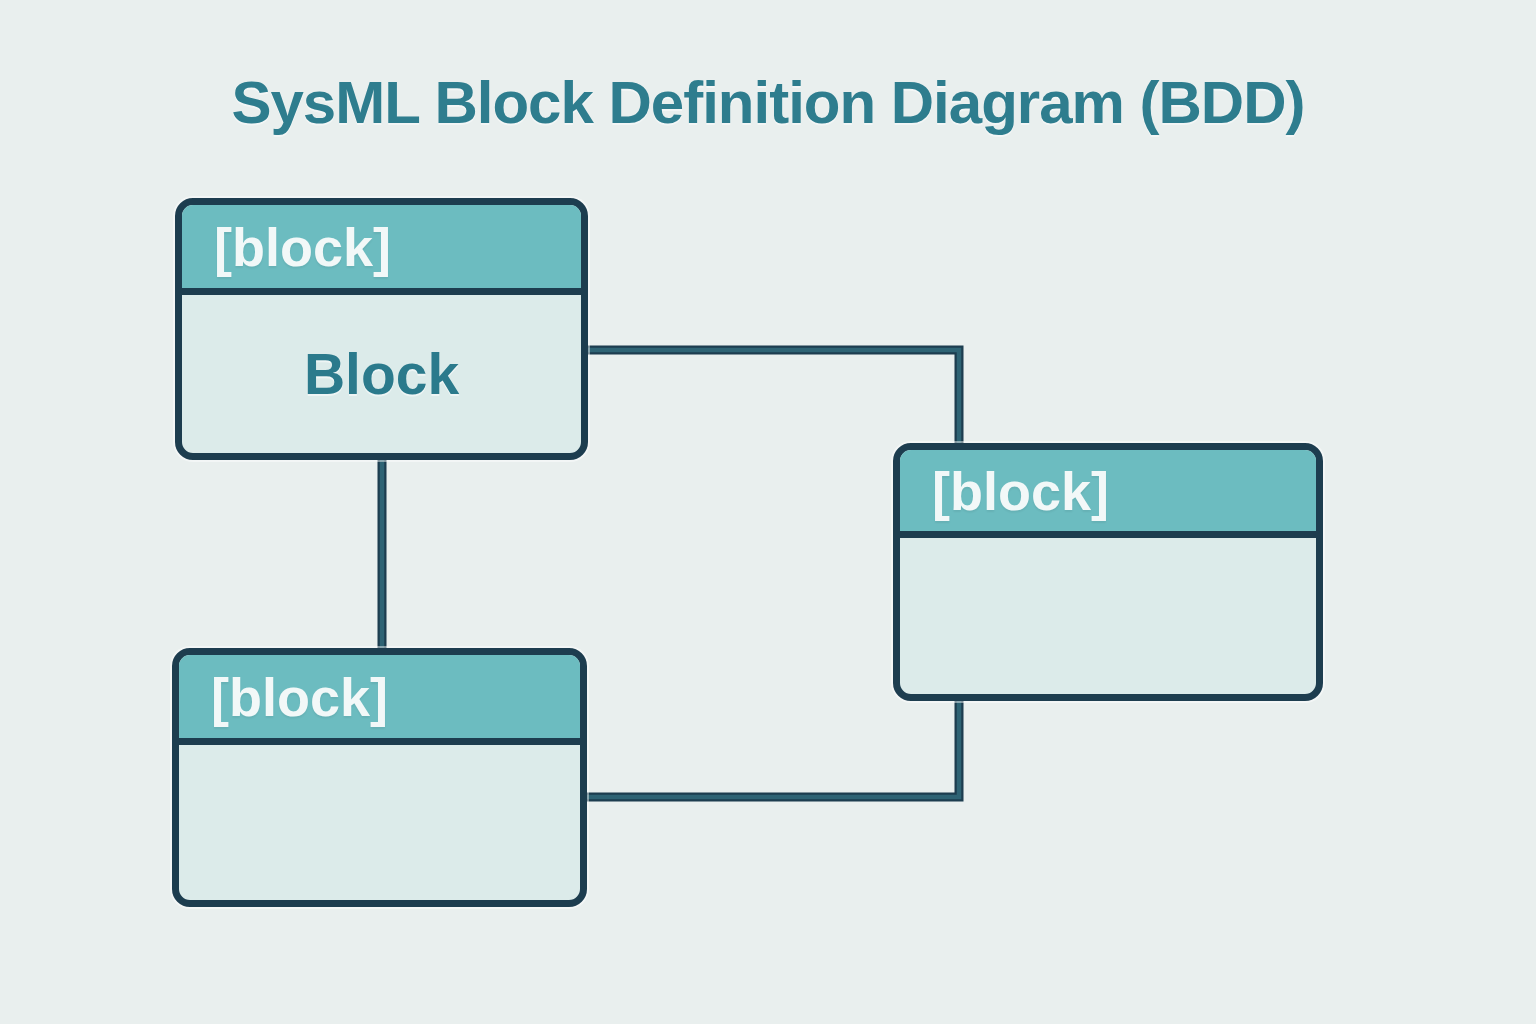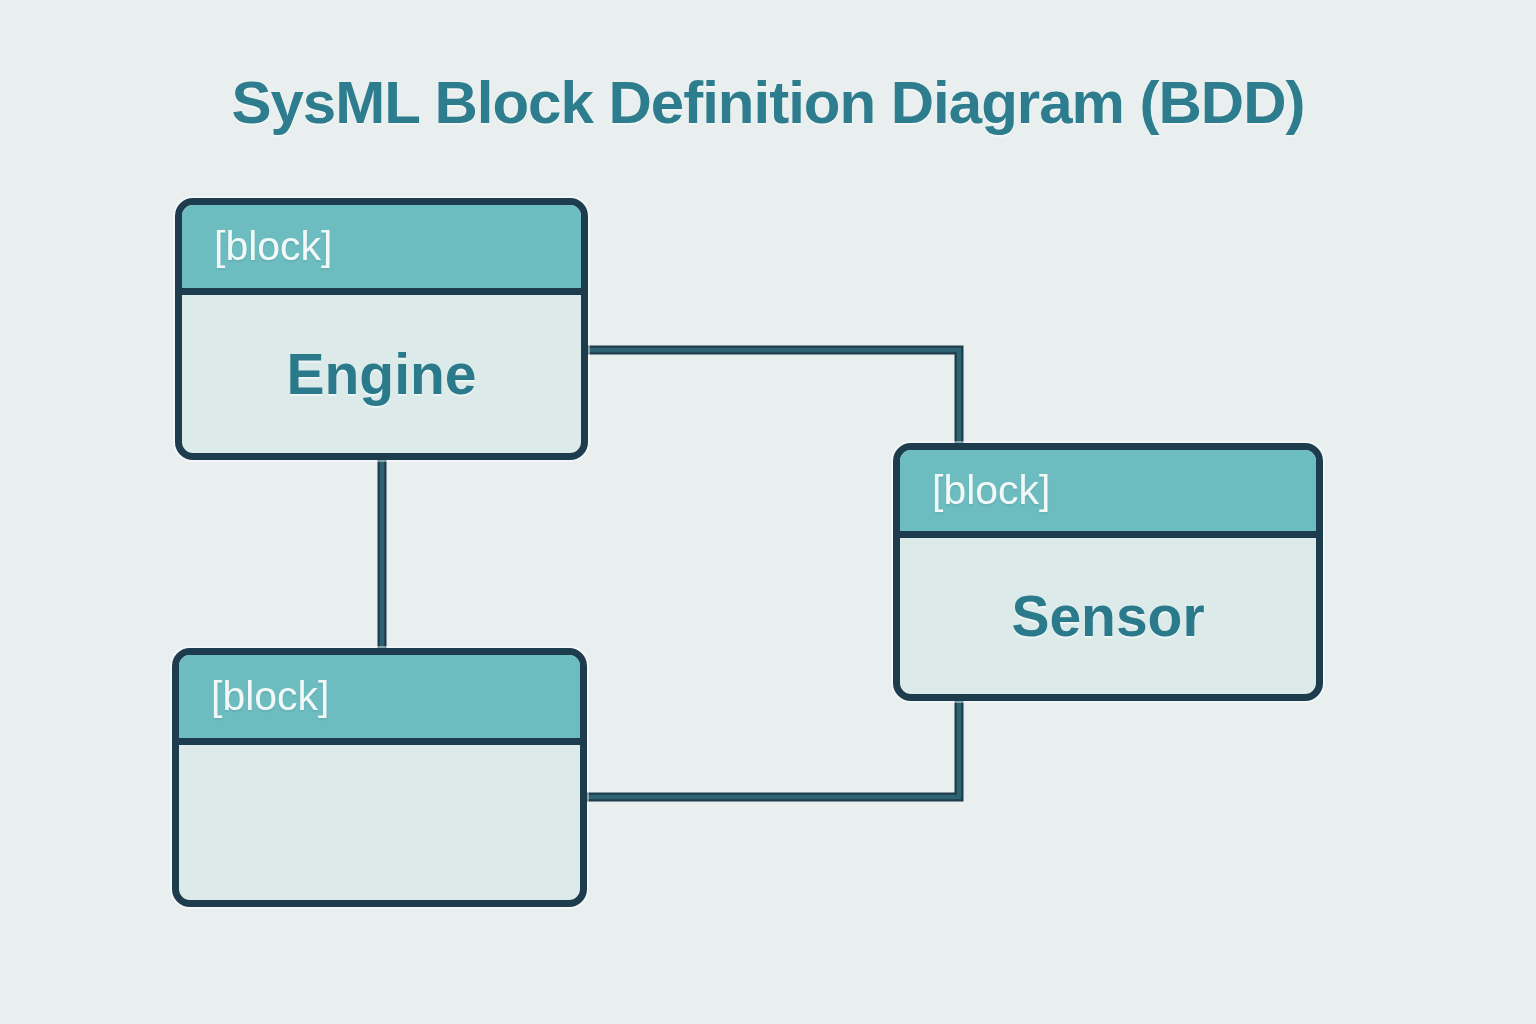--- a/index.html
+++ b/index.html
@@ -63,22 +63,22 @@
   .block-header{
     flex:0 0 auto;
     height:90px;
     background:var(--block-header-fill);
     border-bottom:7px solid var(--block-border);
     display:flex;
     align-items:center;
     padding:0 32px;
   }
   .stereotype{
-    font-size:41px;
-    font-weight:400;
+    font-size:54px;
+    font-weight:700;
     color:var(--stereotype-text);
     text-shadow:0 2px 2px rgba(0,0,0,0.06);
     text-align:center;
   }
   .block-body{
     flex:1 1 auto;
     display:flex;
     align-items:center;
     justify-content:center;
   }
@@ -113,30 +113,27 @@
       <path class="outer" d="M 583 797 L 959 797 L 959 697"></path>
       <path class="inner" d="M 583 797 L 959 797 L 959 697"></path>
     </g>
   </svg>
 
   <div class="block" id="block-engine">
     <div class="block-header">
       <span class="stereotype">[block]</span>
     </div>
     <div class="block-body">
-      <span class="block-name">Engine</span>
+      <span class="block-name">Block</span>
     </div>
   </div>
 
   <div class="block" id="block-sensor">
     <div class="block-header">
       <span class="stereotype">[block]</span>
-    </div>
-    <div class="block-body">
-      <span class="block-name">Sensor</span>
     </div>
   </div>
 
   <div class="block" id="block-transmission">
     <div class="block-header">
       <span class="stereotype">[block]</span>
     </div>
   </div>
 
 </div>

